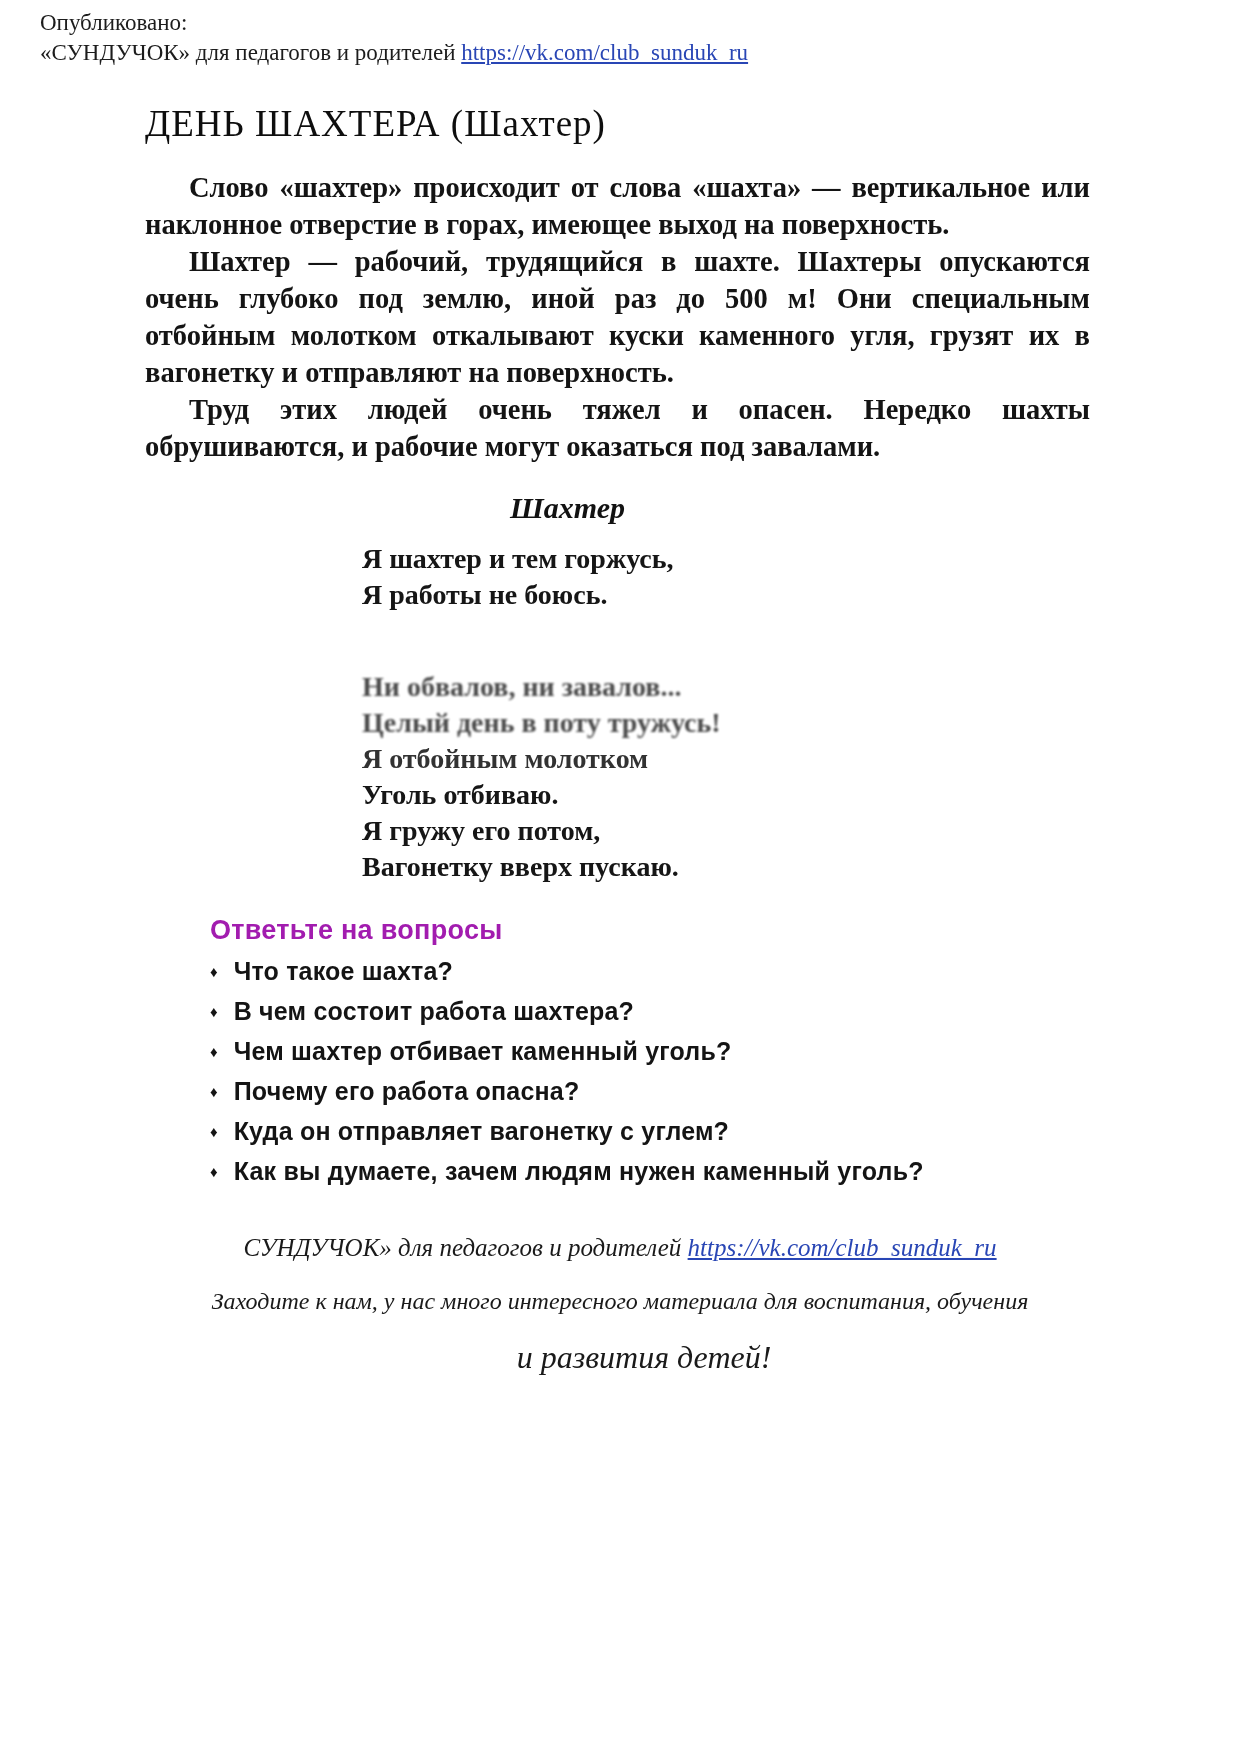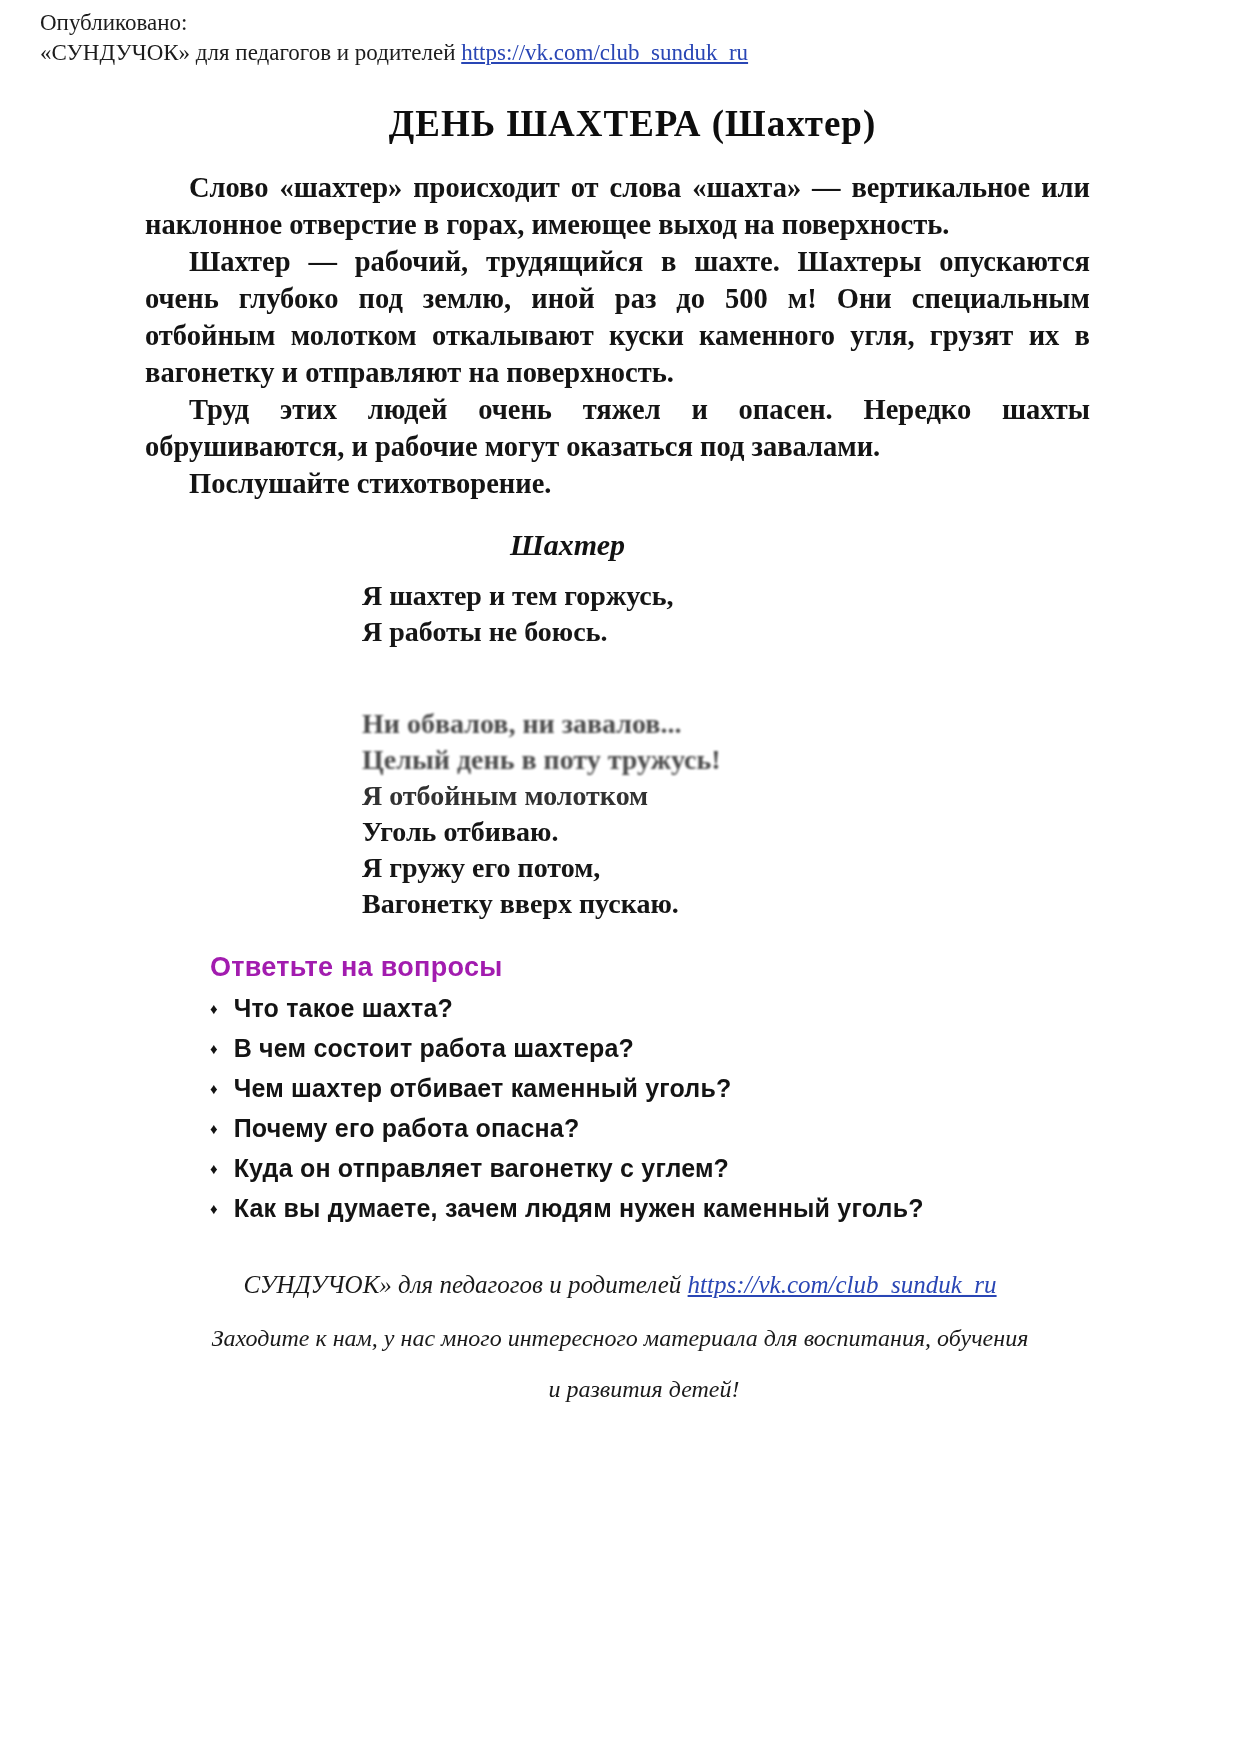--- a/index.html
+++ b/index.html
@@ -12,23 +12,23 @@
   }
   .page { position:relative; width:1240px; height:1573px; }
 
   
   .pub-block { padding:8px 40px 0 40px; font-size:23px; line-height:30px; color:#1c1c1c; }
   .link { color:#2946b5; text-decoration:underline; cursor:pointer; }
 
   
   .doc-title {
     margin:34px 120px 0 145px;
-    text-align:center;
+    text-align:left;
     font-size:37px;
-    font-weight:bold;
+    font-weight:normal;
     letter-spacing:1px;
     color:#0e0e0e;
   }
 
   
   .body-text {
     margin:24px 150px 0 145px;
     font-size:28.5px;
     font-weight:bold;
     line-height:37px;
@@ -67,41 +67,40 @@
     margin-top:11px;
     font-size:25px; font-weight:bold; color:#141414;
   }
   .bullet { font-size:15px; margin-right:16px; position:relative; top:-3px; }
   .q-text { letter-spacing:0.2px; }
 
   
   .footer { margin-top:48px; text-align:center; font-style:italic; color:#1a1a1a; }
   .f-line1 { font-size:25px; }
   .f-line2 { font-size:24px; margin-top:26px; }
-  .f-line3 { font-size:24px; margin-top:24px;padding-left:48px; }
+  .f-line3 { font-size:32px; margin-top:24px;padding-left:48px; }
 </style>
 </head>
 <body>
 
 <div class="page">
 
   <div class="pub-block">
     <div>Опубликовано:</div>
     <div>
       <span>«СУНДУЧОК» для педагогов и родителей </span><a class="link">https://vk.com/club_sunduk_ru</a>
     </div>
   </div>
 
   <h1 class="doc-title">ДЕНЬ ШАХТЕРА (Шахтер)</h1>
 
   <div class="body-text">
     <p>Слово «шахтер» происходит от слова «шахта» — вертикальное или наклонное отверстие в горах, имеющее выход на поверхность.</p>
     <p>Шахтер — рабочий, трудящийся в шахте. Шахтеры опускаются очень глубоко под землю, иной раз до 500 м! Они специальным отбойным молотком откалывают куски каменного угля, грузят их в вагонетку и отправляют на поверхность.</p>
     <p>Труд этих людей очень тяжел и опасен. Нередко шахты обрушиваются, и рабочие могут оказаться под завалами.</p>
-    <p>Послушайте стихотворение.</p>
   </div>
 
   <div>
     <div class="poem-title">Шахтер</div>
 
     <div class="stanza stanza1">
       <div class="poem-line">Я шахтер и тем горжусь,</div>
       <div class="poem-line">Я работы не боюсь.</div>
     </div>
 

